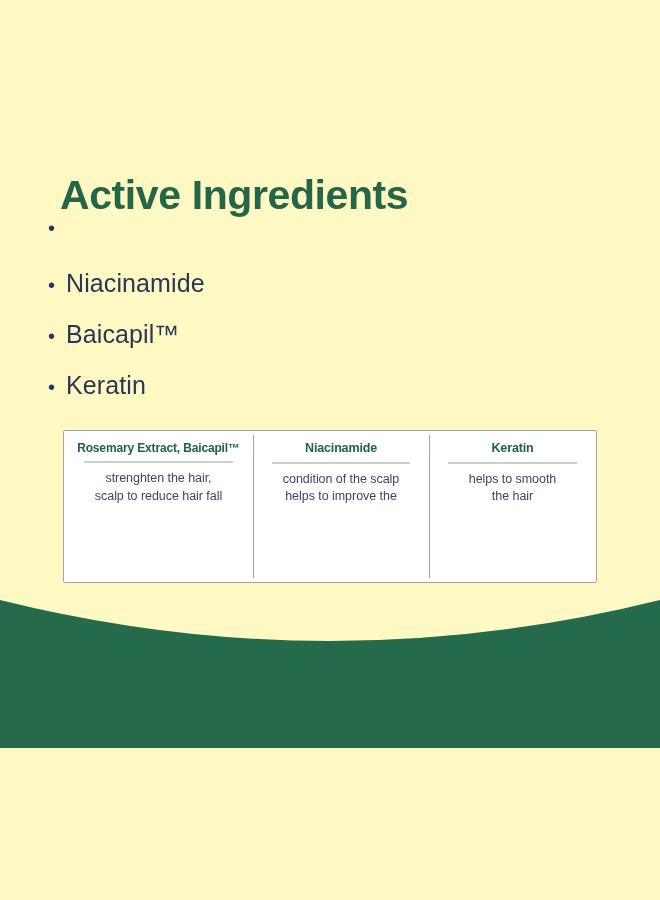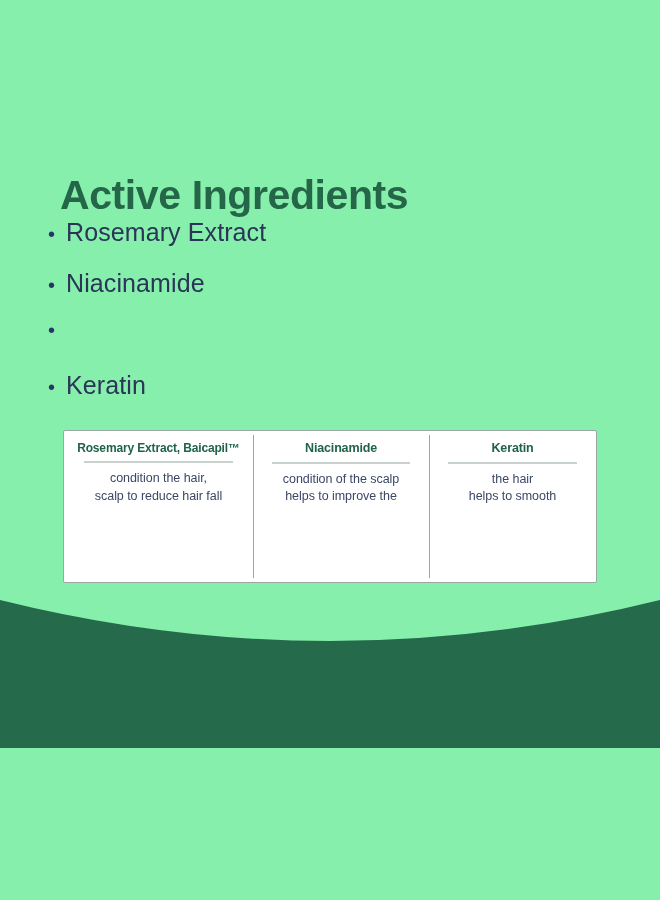--- a/index.html
+++ b/index.html
@@ -12,21 +12,21 @@
     height: 900px;
     position: relative;
     overflow: hidden;
     font-family: "Liberation Sans", sans-serif;
     -webkit-font-smoothing: antialiased;
   }
 
   #page {
     position: absolute;
     inset: 0;
-    background: #86efac;
+    background: #fef9c3;
   }
 
   
   .page-title {
     position: absolute;
     left: 60px;
     top: 146px;
     font-size: 41px;
     font-weight: 600;
     letter-spacing: -0.4px;
@@ -139,61 +139,61 @@
 </head>
 <body>
 
 <div id="page">
 
   <h1 class="page-title" style="color: rgb(37, 102, 72);">Active Ingredients</h1>
 
   <ul class="ingredient-list">
     <li class="ingredient-item">
       <span class="bullet-dot" style="color: rgb(39, 53, 106);">•</span>
-      <span class="ingredient-label" style="color: rgb(42, 53, 87);">Rosemary Extract</span>
     </li>
     <li class="ingredient-item">
       <span class="bullet-dot" style="color: rgb(39, 53, 106);">•</span>
       <span class="ingredient-label" style="color: rgb(42, 53, 87);">Niacinamide</span>
     </li>
     <li class="ingredient-item">
       <span class="bullet-dot" style="color: rgb(39, 53, 106);">•</span>
+      <span class="ingredient-label" style="color: rgb(42, 53, 87);">Baicapil™</span>
     </li>
     <li class="ingredient-item">
       <span class="bullet-dot" style="color: rgb(39, 53, 106);">•</span>
       <span class="ingredient-label" style="color: rgb(42, 53, 87);">Keratin</span>
     </li>
   </ul>
 
   <div class="benefits-table">
 
     <div class="benefit-col col-1">
       <div class="benefit-header" style="color: rgb(31, 99, 72);">Rosemary Extract, Baicapil™</div>
       <div class="header-rule" style="background: rgb(201, 210, 204);"></div>
       <div class="benefit-body" style="color: rgb(60, 71, 101);">
-        <div>condition the hair,</div>
+        <div>strenghten the hair,</div>
         <div>scalp to reduce hair fall</div>
       </div>
     </div>
 
     <div class="benefit-col col-2">
       <div class="benefit-header" style="color: rgb(31, 99, 72);">Niacinamide</div>
       <div class="header-rule" style="background: rgb(201, 210, 204);"></div>
       <div class="benefit-body" style="color: rgb(60, 71, 101);">
         <div>condition of the scalp</div>
         <div>helps to improve the</div>
       </div>
     </div>
 
     <div class="benefit-col col-3">
       <div class="benefit-header" style="color: rgb(31, 99, 72);">Keratin</div>
       <div class="header-rule" style="background: rgb(201, 210, 204);"></div>
       <div class="benefit-body" style="color: rgb(60, 71, 101);">
+        <div>helps to smooth</div>
         <div>the hair</div>
-        <div>helps to smooth</div>
       </div>
     </div>
 
   </div>
 
   <div class="green-band">
     <svg viewBox="0 0 660 162" preserveAspectRatio="none" aria-hidden="true">
       <path id="band-path" d="M0,14 Q330,96 660,14 L660,162 L0,162 Z" fill="#246a4b"></path>
     </svg>
   </div>

